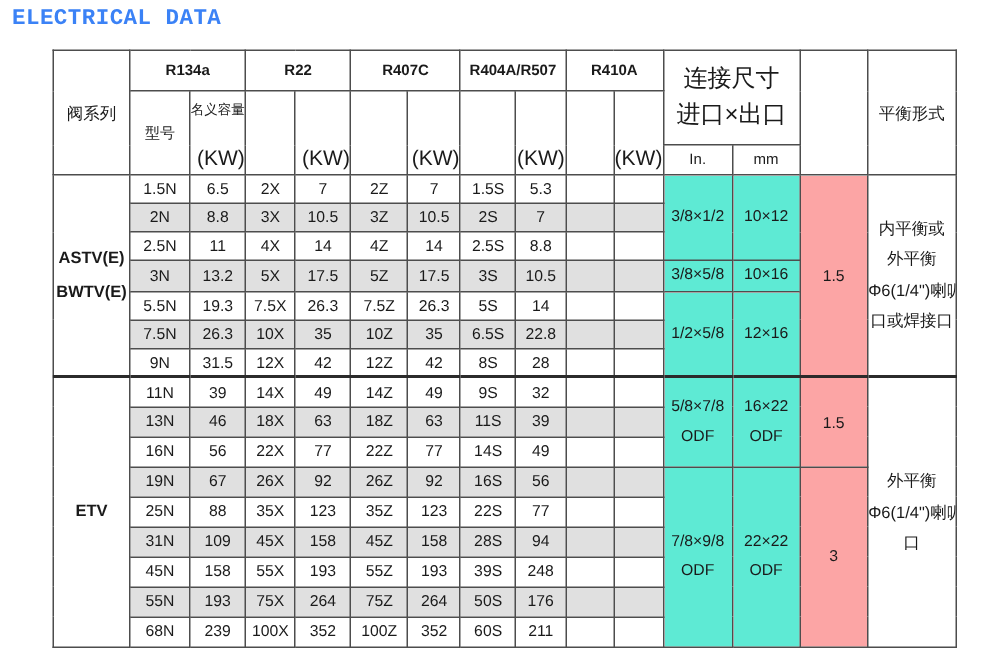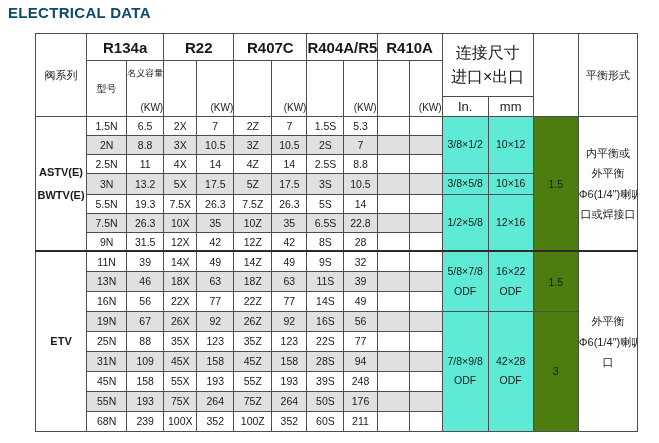--- a/index.html
+++ b/index.html
@@ -8,47 +8,47 @@
   .page { position: relative; width: 659px; height: 443px; background: #ffffff; overflow: hidden; }
   .title { position: absolute; left: 8px; top: 4px; margin: 0; font-size: 15px; font-weight: bold;
            color: #c9251a; letter-spacing: 0.3px; }
   table.spec { position: absolute; left: 35px; top: 33px; border-collapse: collapse;
                table-layout: fixed; width: 603px; }
   th, td { border: 1px solid #4d4d4d; padding: 0; text-align: center; vertical-align: middle;
            color: #1a1a1a; font-weight: normal; overflow: hidden; }
   thead tr.hr1 { height: 27px; }
   thead tr.hr2 { height: 36px; }
   thead tr.hr3 { height: 20px; }
-  .refrigerant { font-weight: bold; font-size: 15px; margin-top: 20px; }
+  .refrigerant { font-weight: bold; font-size: 10px; margin-top: 20px; }
   .valve-series { font-size: 11px; }
   .conn-header { font-size: 16px; line-height: 1.5; }
   .balance-header { font-size: 11px; }
   .model-h { font-size: 10px; }
-  .unit-h { font-size: 13px; margin-left: 13px; }
+  .unit-h { font-size: 10px; margin-left: 13px; }
   .cap-wrap { display: flex; flex-direction: column; justify-content: space-between;
               align-items: flex-end; height: 54px; padding: 5px 0 3px; }
   .cap-wrap.end { justify-content: flex-end; }
   .cap-top { font-size: 9px; white-space: nowrap; }
-  .cap-bot { font-size: 10px; }
+  .cap-bot { font-size: 14px; }
   tbody tr.g0 { height: 19px; }
   tbody tr.g1 { height: 20px; }
   .c-model, .c-kw { font-size: 10.5px; }
   .shade { background: #e0e0e0; }
   .c-series { font-size: 11px; line-height: 2.1; background: #fff; font-weight: bold; }
   .c-conn { font-size: 10.5px; line-height: 1.9; background: #5eead4; }
-  .c-rate { font-size: 10.5px; background: #4d7c0f; }
+  .c-rate { font-size: 10.5px; background: #fca5a5; }
   .c-balance { font-size: 11px; line-height: 1.85; background: #fff; }
   .line { display: block; white-space: nowrap; }
   tr.section-start th, tr.section-start td { border-top: 2px solid #2b2b2b; }
 </style>
 </head>
 <body>
 
 <div class="page">
-  <h1 class="title" style="color: #0c4a6e;">ELECTRICAL DATA</h1>
+  <h1 class="title" style="color: #3b82f6; font-family: Liberation Mono, monospace;">ELECTRICAL DATA</h1>
 
   <table class="spec">
     <colgroup>
       <col style="width:51px">
         <col style="width:40px">
         <col style="width:37px">
       <col style="width:33px">
         <col style="width:37px">
         <col style="width:38px">
       <col style="width:35px">
@@ -470,21 +470,21 @@
           <td class="c-kw shade">
             <span class="line">56</span>
           </td>
           <td class="c-model shade"></td>
           <td class="c-kw shade"></td>
           <td class="c-conn" rowspan="6">
             <span class="line">7/8×9/8</span>
             <span class="line">ODF</span>
           </td>
           <td class="c-conn" rowspan="6">
-            <span class="line">42×28</span>
+            <span class="line">22×22</span>
             <span class="line">ODF</span>
           </td>
           <td class="c-rate" rowspan="6">
             <span class="line">3</span>
           </td>
         </tr>
         <tr class="g1">
           <td class="c-model">
             <span class="line">25N</span>
           </td>

